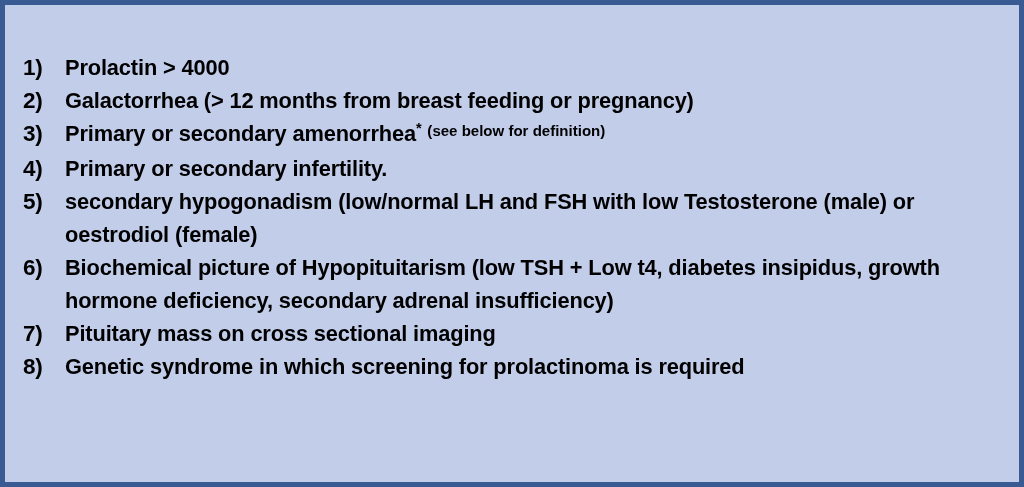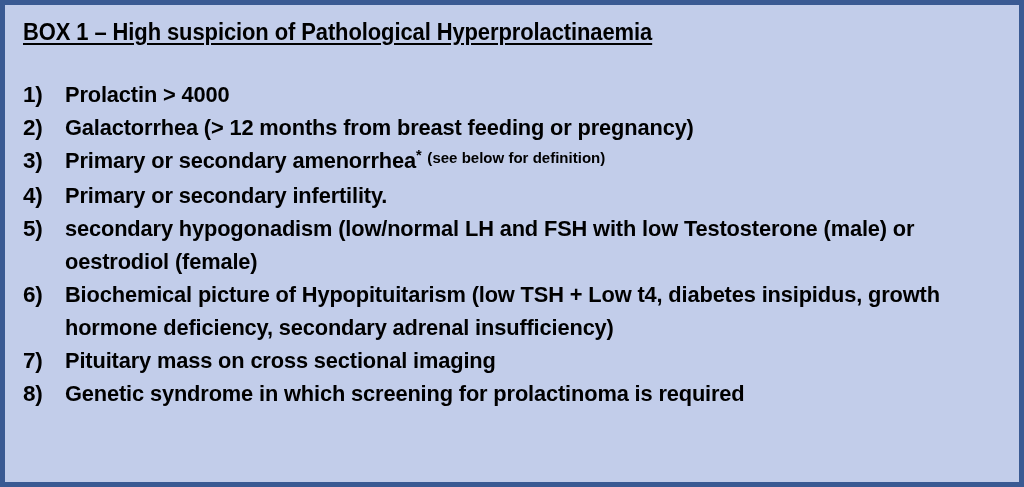--- a/index.html
+++ b/index.html
@@ -78,23 +78,20 @@
     top: -5px;
     letter-spacing: 0;
   }
 </style>
 </head>
 <body>
 
 <div id="box" style="background: rgb(194, 205, 234); border-color: rgb(58, 90, 147); color: rgb(0, 0, 0);">
   <div id="inner">
 
-    <div>
-      <span class="title">BOX 1 –  High suspicion of Pathological Hyperprolactinaemia</span>
-    </div>
 
     <div class="spacer"></div>
 
     <ol class="list">
 
       <li>
         <span class="num">1)</span>
         <span class="txt">Prolactin &gt; 4000</span>
       </li>
 

